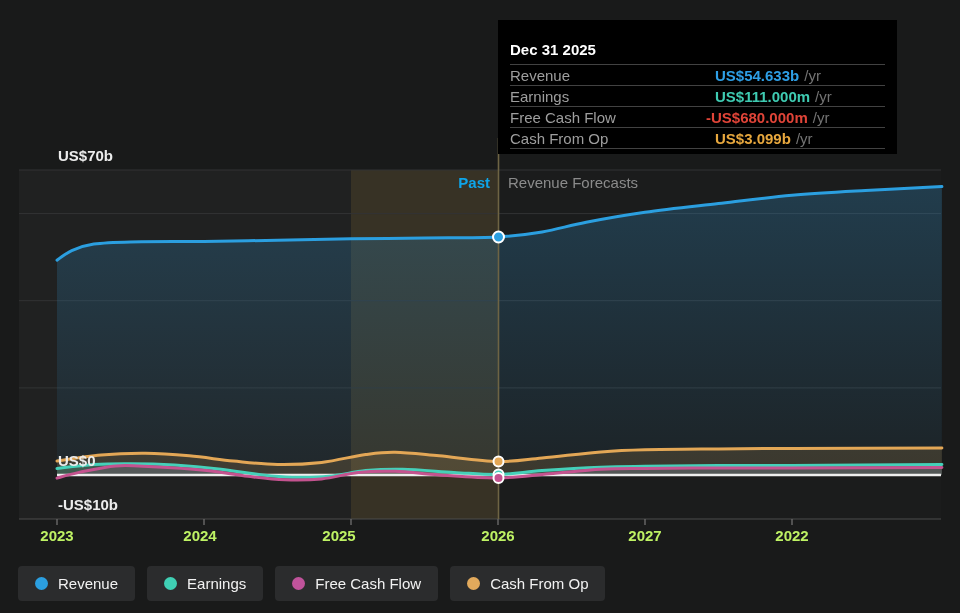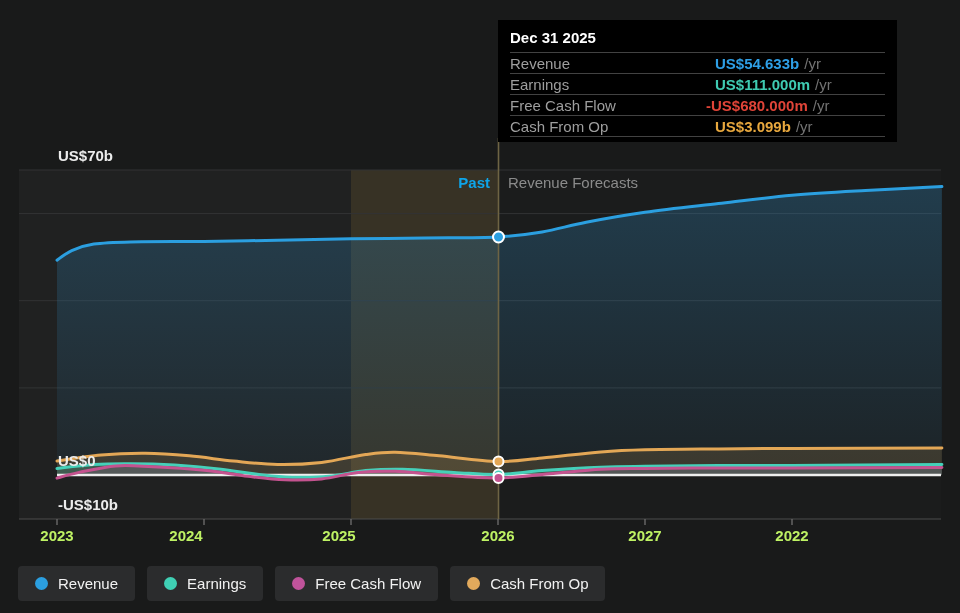--- a/index.html
+++ b/index.html
@@ -15,21 +15,21 @@
   .y-label{position:absolute;left:27px;font-size:15px;font-weight:700;color:#ececec;line-height:17px;white-space:nowrap;margin-left:31px;}
   .x-label{position:absolute;top:527px;width:60px;text-align:center;font-size:15px;font-weight:700;color:#bef264;}
   .past-label{position:absolute;top:174px;right:470px;font-size:15px;font-weight:700;color:#0ea5e9;white-space:nowrap;}
   .forecast-label{position:absolute;top:174px;left:508px;font-size:15px;font-weight:400;color:#8b8b8b;white-space:nowrap;}
 
   
   .tooltip{
     position:absolute;left:498px;top:20px;width:399px;
     background:#000;color:#fff;padding:0 12px 5px 12px;z-index:5;
   }
-  .tooltip-title{font-size:15px;font-weight:700;color:#fff;padding:9px 0 6px 0;border-bottom:1px solid #424242;}
+  .tooltip-title{font-size:15px;font-weight:700;color:#fff;padding:21px 0 6px 0;border-bottom:1px solid #424242;}
   .tooltip-row{display:flex;align-items:center;height:21px;border-bottom:1px solid #424242;font-size:15px;}
   .tooltip-row .t-label{flex:0 0 205px;color:#9e9e9e;font-weight:400;}
   .tooltip-row .t-value{font-weight:700;white-space:nowrap;}
   .tooltip-row .t-suffix{color:#737373;font-weight:400;margin-left:5px;}
 
   
   .legend{position:absolute;left:18px;top:566px;display:flex;gap:12px;}
   .legend-item{
     display:flex;align-items:center;gap:10px;height:35px;padding:0 17px;
     background:#2b2c2d;border-radius:4px;color:#f2f2f2;font-size:15px;cursor:pointer;border:none;
@@ -79,21 +79,21 @@
       </svg></div>
 
   <div id="y-labels">
       <div class="y-label" style="top: 147px;">US$70b</div>
       <div class="y-label" style="top: 452px;">US$0</div>
       <div class="y-label" style="top: 496px;">-US$10b</div>
     </div>
 
   <div id="x-labels">
       <div class="x-label" style="left: 27px;">2023</div>
-      <div class="x-label" style="left: 156px;">2024</div>
+      <div class="x-label" style="left: 170px;">2024</div>
       <div class="x-label" style="left: 309px;">2025</div>
       <div class="x-label" style="left: 468px;">2026</div>
       <div class="x-label" style="left: 615px;">2027</div>
       <div class="x-label" style="left: 762px;">2022</div>
     </div>
 
   <div class="past-label">Past</div>
   <div class="forecast-label">Revenue Forecasts</div>
 
   <div class="tooltip">

